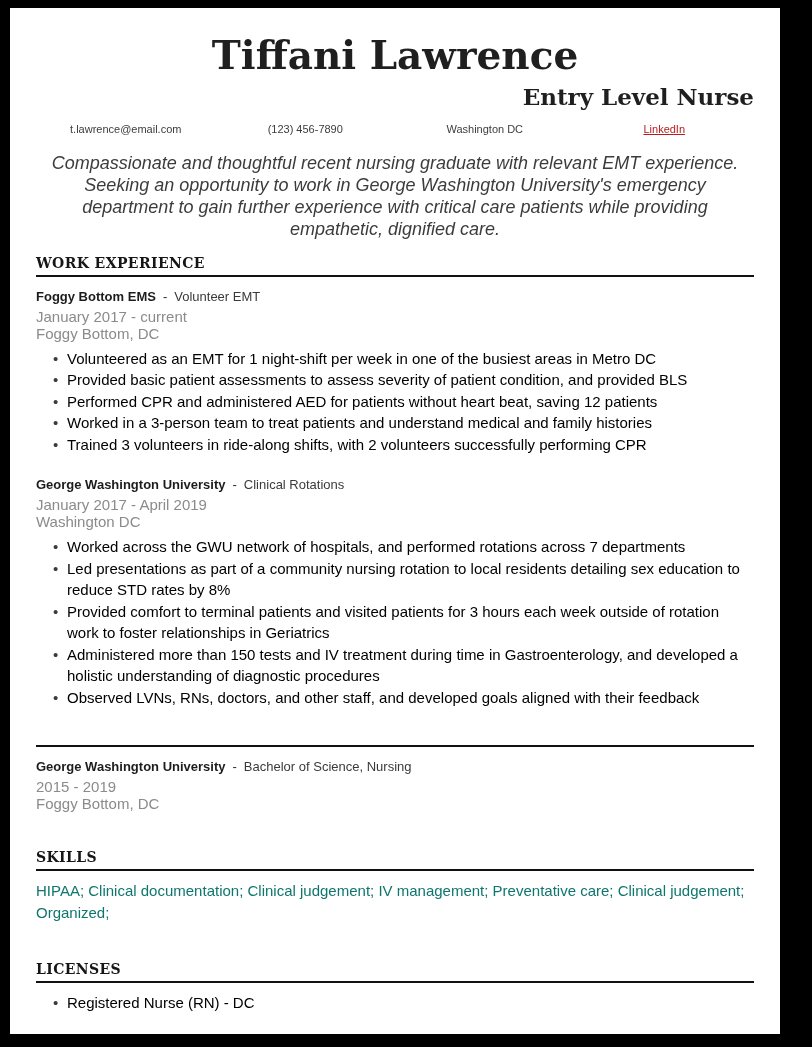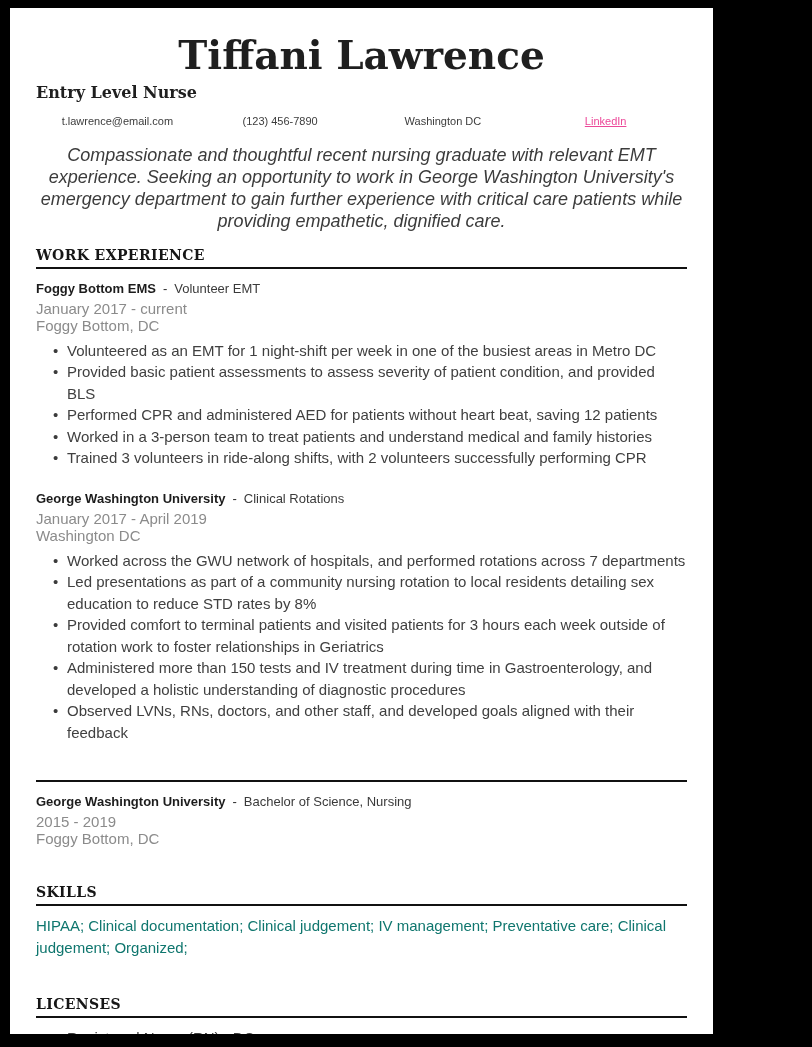--- a/index.html
+++ b/index.html
@@ -7,54 +7,54 @@
     padding: 0;
     width: 812px;
     height: 1047px;
     background: #000;
     font-family: "Liberation Sans", sans-serif;
   }
   .page {
     position: absolute;
     left: 10px;
     top: 8px;
-    width: 703px;
+    width: 770px;
     height: 1026px;
     background: #ffffff;
     box-sizing: border-box;
     padding: 0 26px;
     overflow: hidden;
   }
   
   .name {
     margin: 26px 0 0 0;
     text-align: center;
     font-family: "DejaVu Serif", serif;
     font-weight: bold;
     font-size: 39px;
     line-height: 1.12;
     color: #1f1f1f;
   }
   .subtitle {
     margin: 5px 0 0 0;
-    text-align: left;
+    text-align: right;
     font-family: "DejaVu Serif", serif;
     font-weight: bold;
-    font-size: 16px;
+    font-size: 23px;
     color: #1f1f1f;
   }
   .contact-row {
     margin-top: 13px;
     display: flex;
     font-size: 11px;
     color: #3c3c3c;
   }
   .contact-row > div { flex: 1; text-align: center; }
   .contact-row a {
-    color: #ec4899;
+    color: #b91c1c;
     text-decoration: underline;
     cursor: pointer;
   }
   .summary {
     margin: 17px auto 0 auto;
     max-width: 706px;
     text-align: center;
     font-style: italic;
     font-size: 18px;
     line-height: 22px;
@@ -102,21 +102,21 @@
   ul.bullets {
     margin: 6px 0 0 0;
     padding: 0;
     list-style: none;
   }
   ul.bullets li {
     position: relative;
     padding-left: 31px;
     font-size: 15px;
     line-height: 21.5px;
-    color: #404040;
+    color: #000000;
   }
   ul.bullets li::before {
     content: "\2022";
     position: absolute;
     left: 17px;
     color: #3b3b3b;
   }
   .skills-text {
     margin: 9px 0 0 0;
     font-size: 15px;

